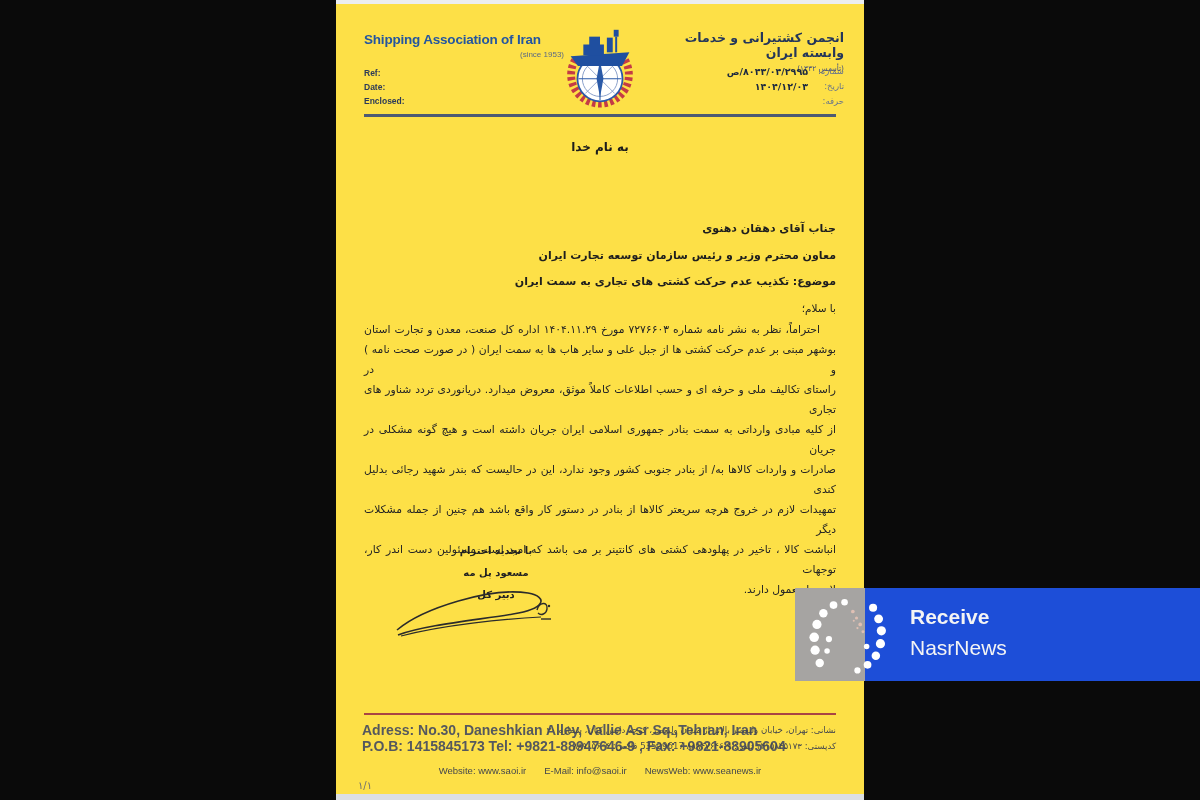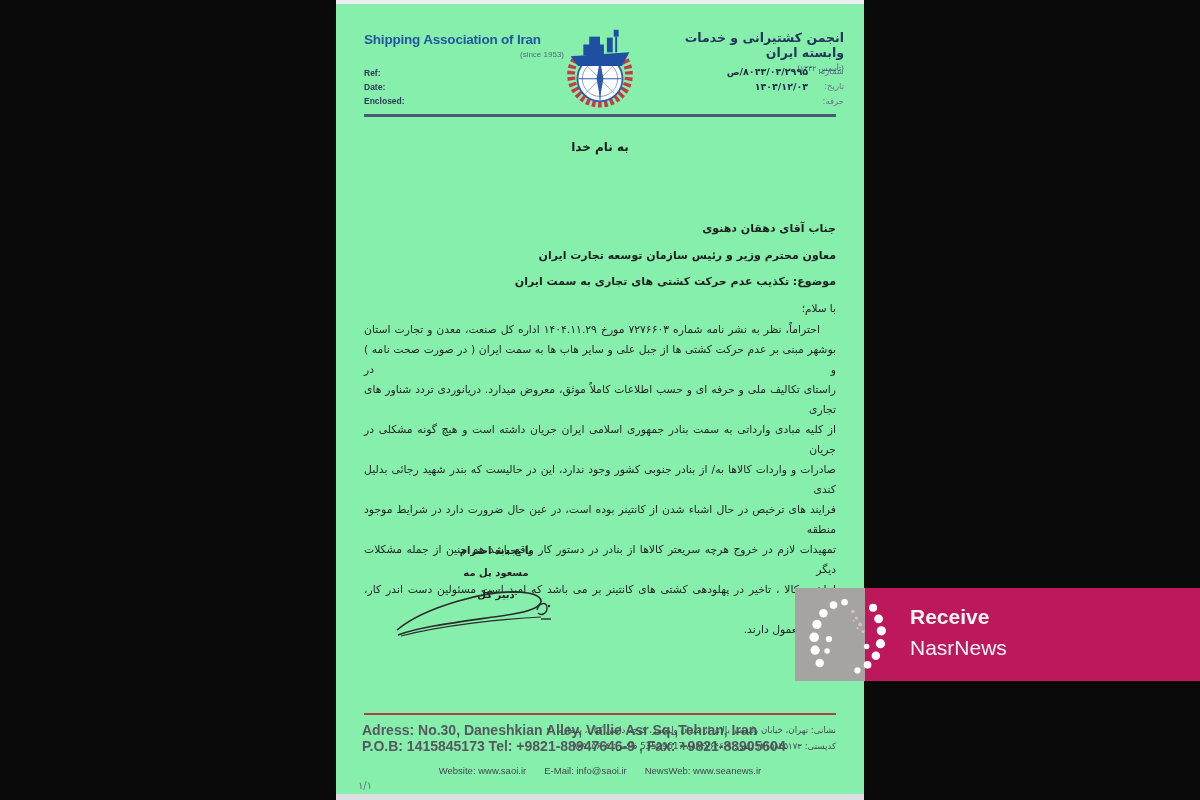--- a/index.html
+++ b/index.html
@@ -4,21 +4,21 @@
 <style>
   * { margin:0; padding:0; box-sizing:border-box; }
   html,body { width:1200px; height:800px; overflow:hidden; }
   body { background:#0a0a0a; position:relative;
          font-family:"DejaVu Sans", sans-serif; }
 
   .stage { position:absolute; inset:0; }
 
   
   .paper { position:absolute; left:336px; top:0; width:528px; height:800px;
-           background:#86efac; }
+           background:#fde047; }
   .paper-edge-top { position:absolute; left:0; top:0; width:100%; height:4px; background:#eceef0; }
   .paper-edge-bottom { position:absolute; left:0; bottom:0; width:100%; height:6px; background:#dcdfe2; }
 
   
   .en-block { position:absolute; left:28px; top:32px; width:200px; }
   .en-title { font-family:"Liberation Sans", sans-serif; font-weight:bold;
               font-size:13.5px; color:#2456a0; letter-spacing:-0.2px; }
   .en-since { font-family:"Liberation Sans", sans-serif; font-size:8px;
               color:#5b6a85; text-align:right; margin-top:3px; }
   .en-meta  { position:absolute; left:28px; top:66px; font-family:"Liberation Sans", sans-serif;
@@ -71,21 +71,21 @@
   .addr-en { position:absolute; left:26px; top:722px; font-family:"Liberation Sans", sans-serif;
              font-size:14px; color:#55585e; line-height:16px;font-weight:bold; }
   .addr-fa { position:absolute; right:28px; top:722px; direction:rtl; text-align:right;
              font-size:8.6px; color:#44474d; line-height:16px; }
   .weblinks { position:absolute; left:0; top:765px; width:100%; display:flex;
               justify-content:center; gap:18px; font-family:"Liberation Sans", sans-serif;
               font-size:9.5px; color:#44474d; }
   .pagenum { position:absolute; left:22px; top:780px; font-size:10px; color:#6a6d72; direction:rtl; }
 
   
-  .wm-bar   { position:absolute; left:795px; top:588px; width:405px; height:93px; background:#be185d; }
+  .wm-bar   { position:absolute; left:795px; top:588px; width:405px; height:93px; background:#1d4ed8; }
   .wm-square{ position:absolute; left:0; top:0; width:70px; height:93px; background:#a6a4a2; }
   .wm-logo  { position:absolute; left:10px; top:5px; width:92px; height:83px; }
   .wm-text  { position:absolute; left:115px; top:13px; color:#f4f4f4;
               font-family:"Liberation Sans", sans-serif; line-height:31px; }
   .wm-line1 { font-size:21px; font-weight:bold; }
   .wm-line2 { font-size:21px; font-weight:normal; }
 </style>
 </head>
 <body>
 
@@ -157,21 +157,20 @@
     </div>
     <div class="subject">موضوع: تکذیب عدم حرکت کشتی های تجاری به سمت ایران</div>
     <div class="salutation">با سلام؛</div>
 
     <div class="bodytext">
       <div class="bodyline first">احتراماً، نظر به نشر نامه شماره ۷۲۷۶۶۰۳ مورخ ۱۴۰۴.۱۱.۲۹ اداره کل صنعت، معدن و تجارت استان</div>
       <div class="bodyline">بوشهر مبنی بر عدم حرکت کشتی ها از جبل علی و سایر هاب ها به سمت ایران ( در صورت صحت نامه ) و در</div>
       <div class="bodyline">راستای تکالیف ملی و حرفه ای و حسب اطلاعات کاملاً موثق، معروض میدارد. دریانوردی تردد شناور های تجاری</div>
       <div class="bodyline">از کلیه مبادی وارداتی به سمت بنادر جمهوری اسلامی ایران جریان داشته است و هیچ گونه مشکلی در جریان</div>
       <div class="bodyline">صادرات و واردات کالاها به/ از بنادر جنوبی کشور وجود ندارد، این در حالیست که بندر شهید رجائی بدلیل کندی</div>
-      <div class="bodyline">فرایند های ترخیص در حال اشباء شدن از کانتینر بوده است، در عین حال ضرورت دارد در شرایط موجود منطقه</div>
       <div class="bodyline">تمهیدات لازم در خروج هرچه سریعتر کالاها از بنادر در دستور کار واقع باشد هم چنین از جمله مشکلات دیگر</div>
       <div class="bodyline">انباشت کالا ، تاخیر در پهلودهی کشتی های کانتینر بر می باشد که امید است مسئولین دست اندر کار، توجهات</div>
       <div class="bodyline last">لازم را معمول دارند.</div>
     </div>
 
     <div class="closing-block">
       <div>با تجدید احترام</div>
       <div>مسعود پل مه</div>
       <div>دبیر کل</div>
     </div>

